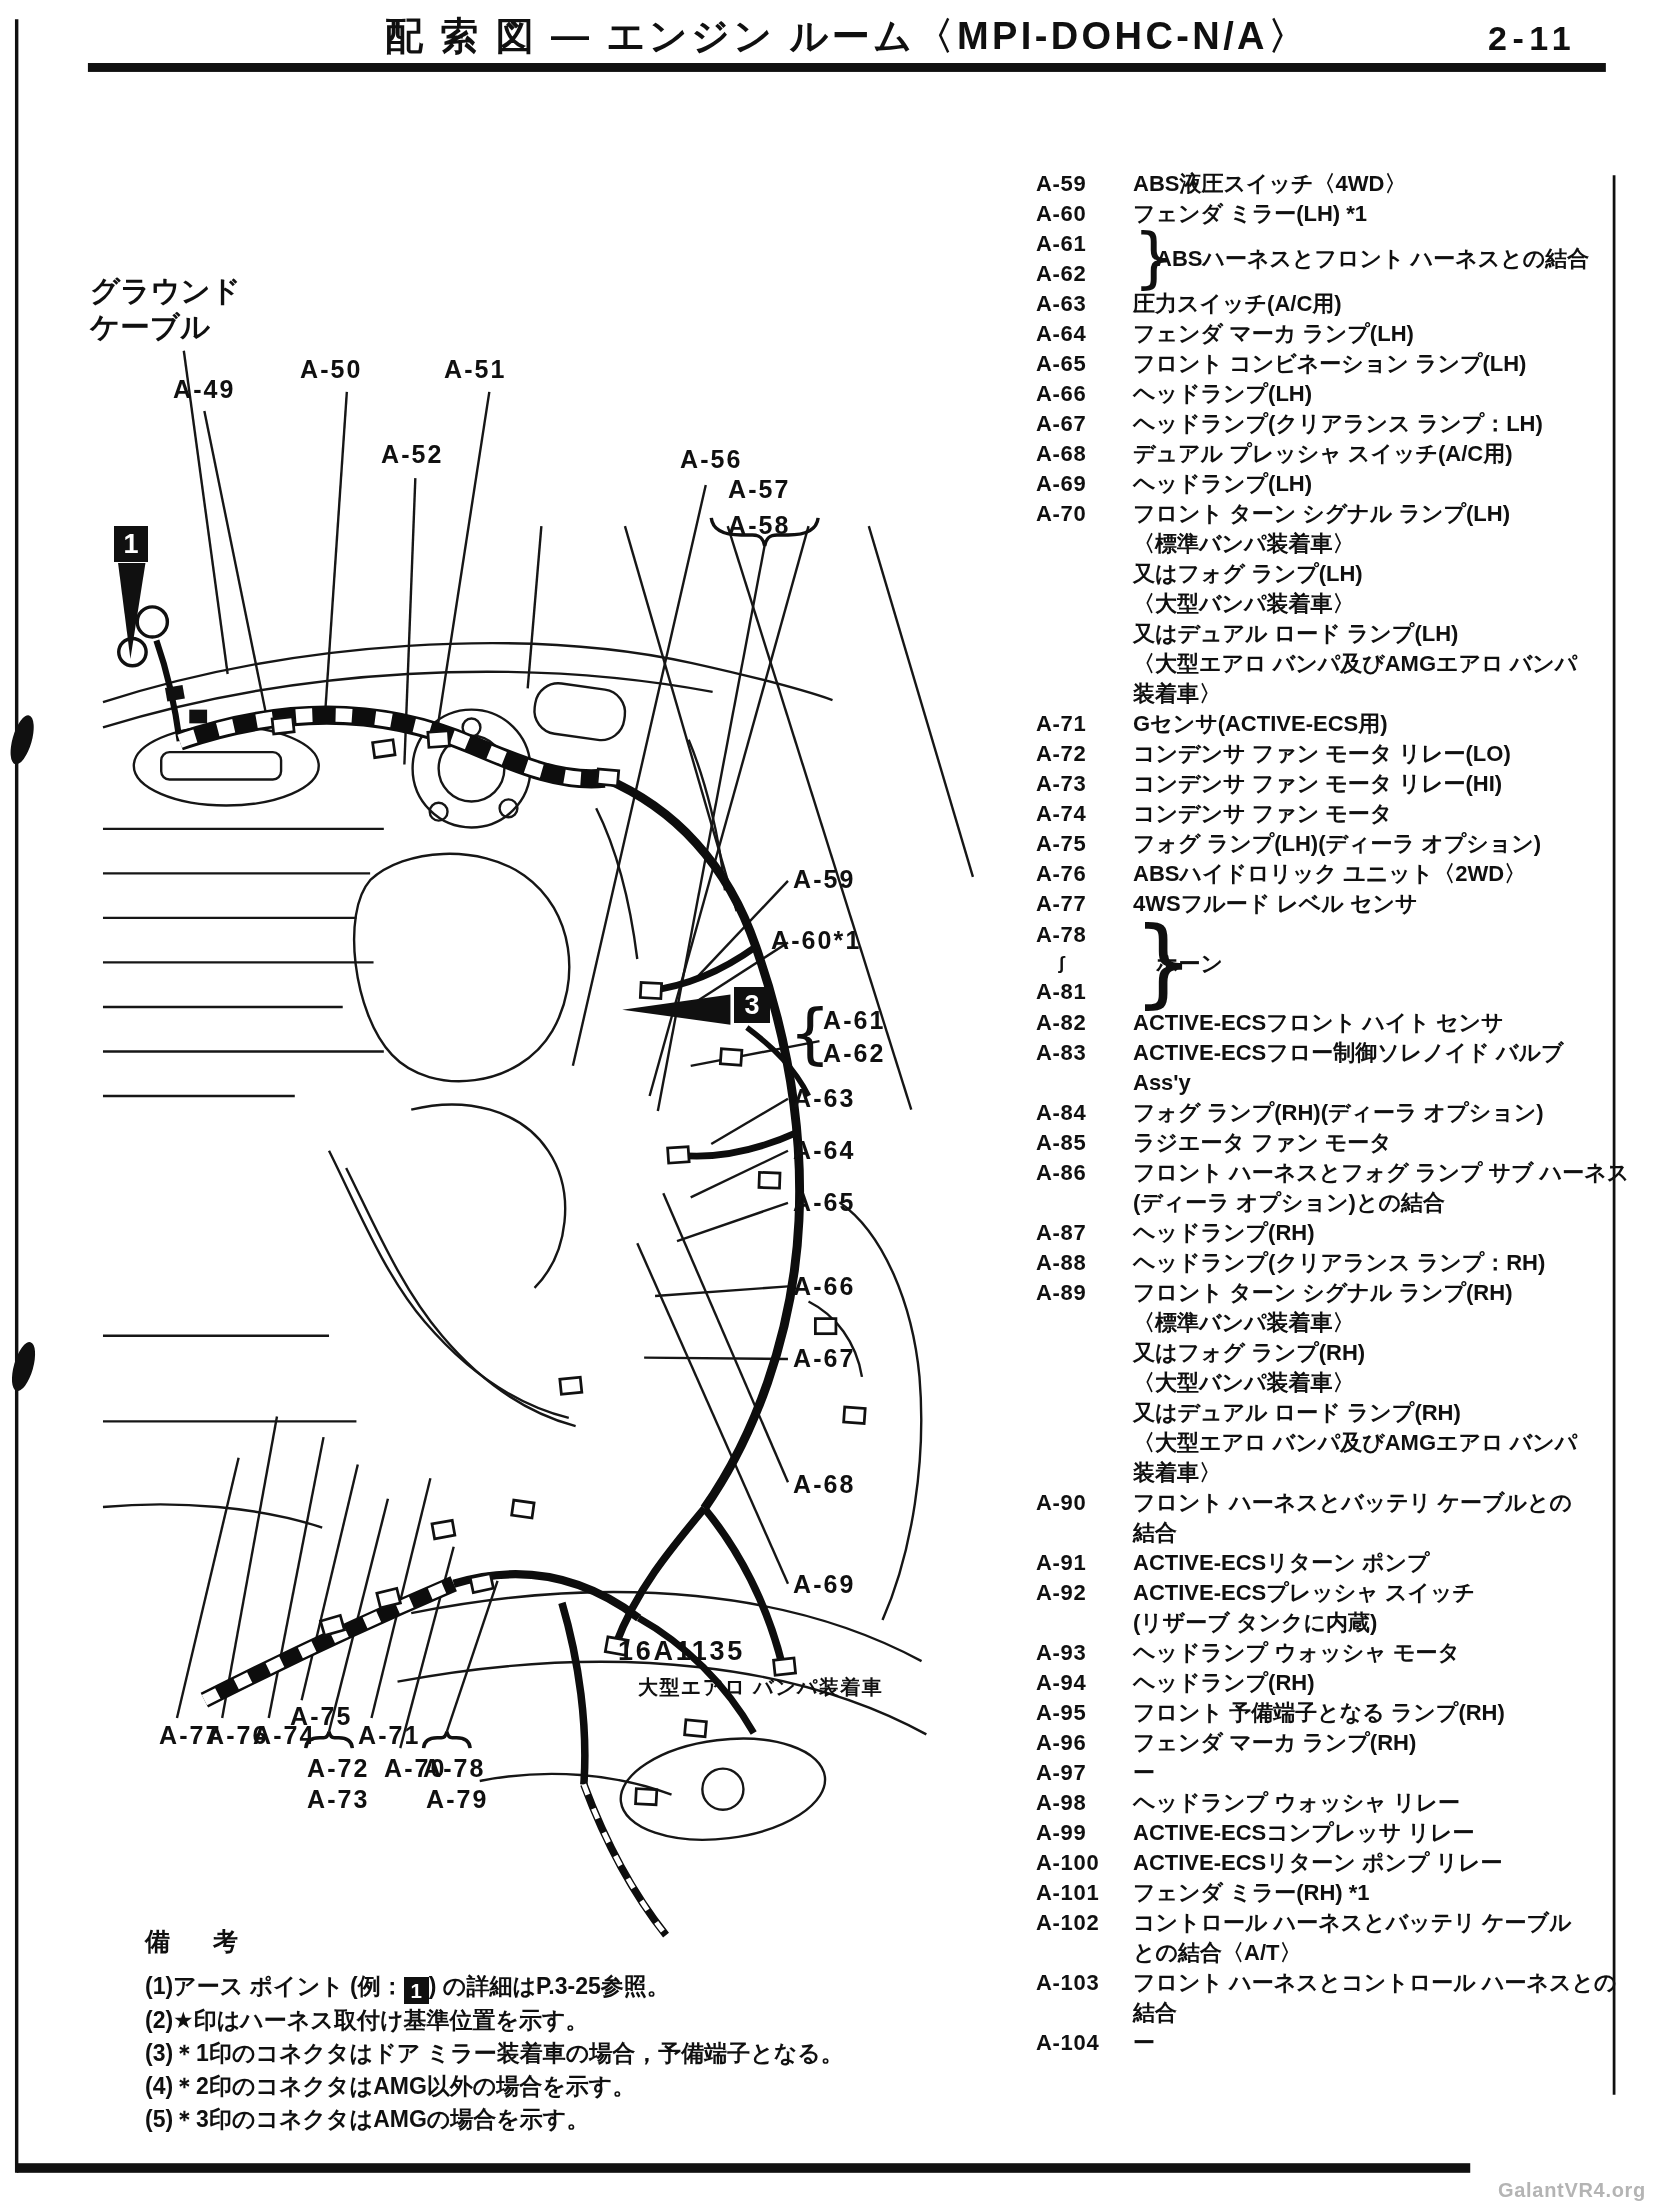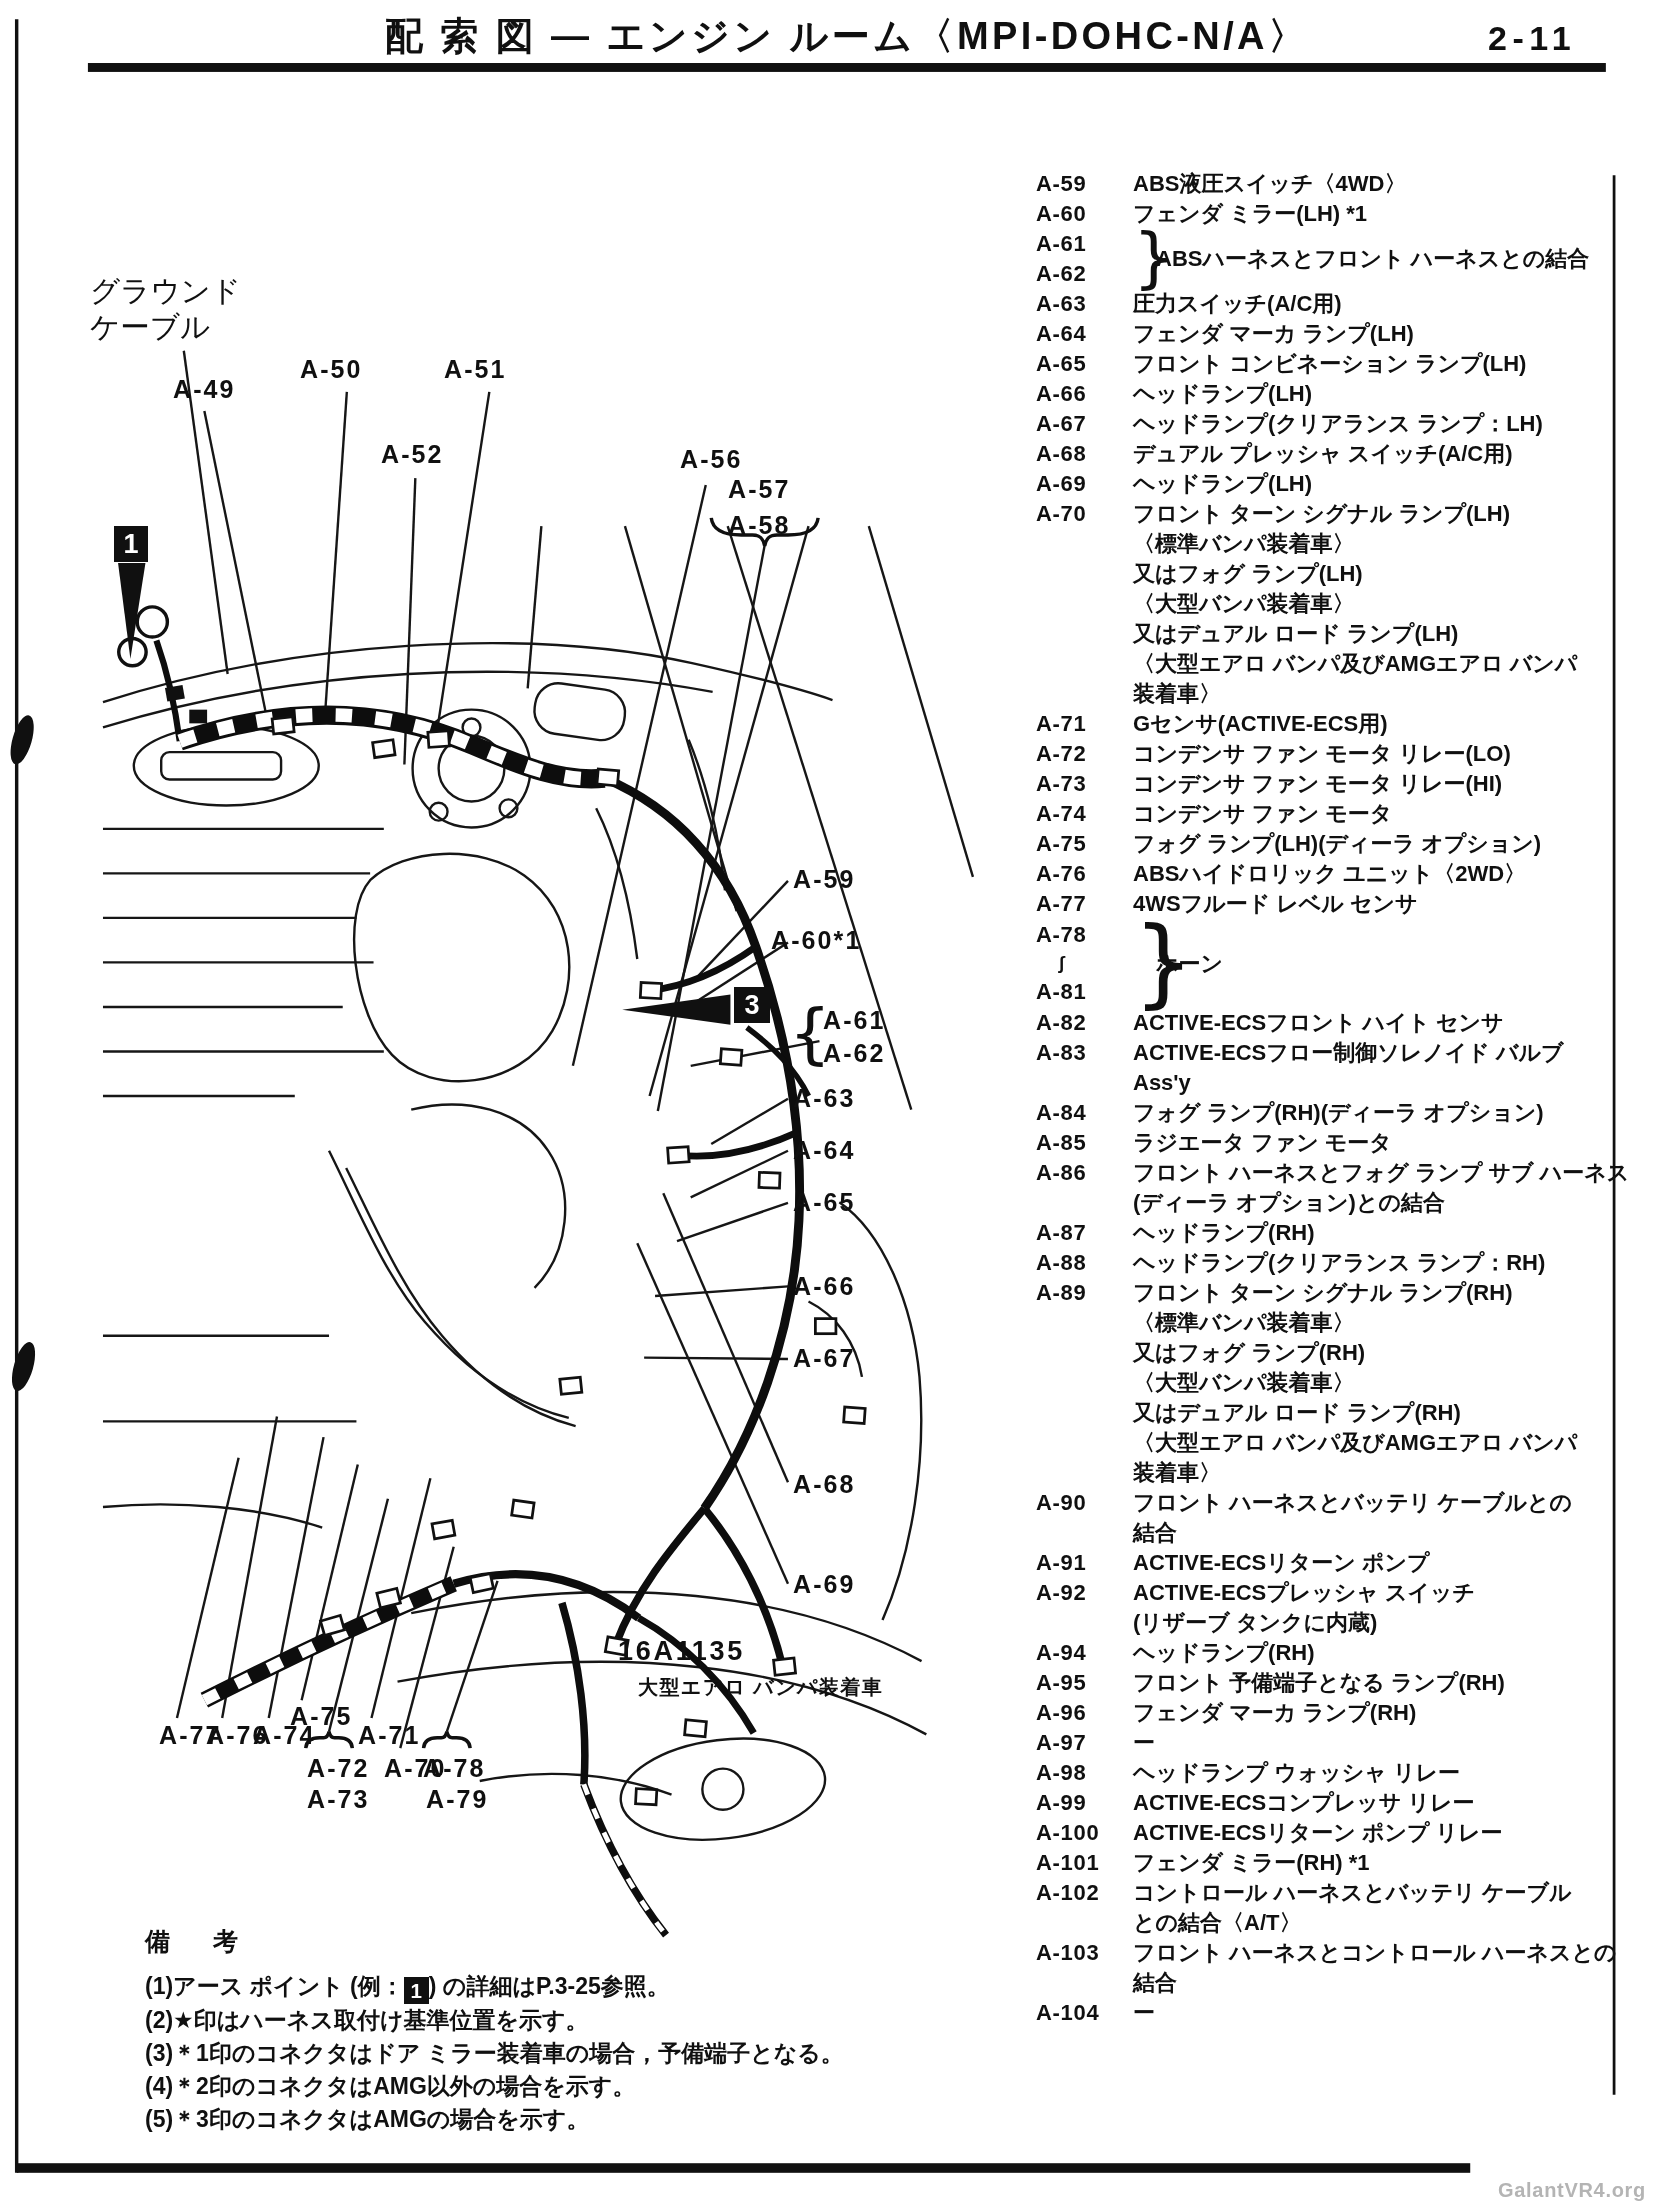--- a/index.html
+++ b/index.html
@@ -9,21 +9,21 @@
   }
   .art{position:absolute;left:0;top:0;width:1665px;height:2205px;}
   .page-title{
     position:absolute;left:385px;top:11px;font-size:38px;font-weight:bold;
     letter-spacing:3.4px;white-space:nowrap;
   }
   .page-num{
     position:absolute;left:1488px;top:19px;font-size:34px;font-weight:bold;letter-spacing:5.5px;
   }
   .ground-label{
-    position:absolute;left:90px;top:273px;font-size:29.5px;font-weight:normal;line-height:36px;white-space:nowrap;
+    position:absolute;left:90px;top:273px;font-size:29.5px;font-weight:bold;line-height:36px;white-space:nowrap;
   }
   .callout{
     position:absolute;font-size:25px;font-weight:bold;letter-spacing:2.1px;white-space:nowrap;
   }
   .dbrace{
     position:absolute;font-size:66px;font-weight:normal;line-height:69px;font-family:"DejaVu Sans",sans-serif;
   }
   .marker{
     position:absolute;background:#101010;color:#ffffff;text-align:center;font-weight:bold;
   }
@@ -447,20 +447,26 @@
         </div>
       </div>
       <div class="legend-entry">
         <div class="code">A-92</div>
         <div class="desc">
           <div class="desc-line">ACTIVE-ECSプレッシャ スイッチ</div>
           <div class="desc-line">(リザーブ タンクに内蔵)</div>
         </div>
       </div>
       <div class="legend-entry">
+        <div class="code">A-93</div>
+        <div class="desc">
+          <div class="desc-line">ヘッドランプ ウォッシャ モータ</div>
+        </div>
+      </div>
+      <div class="legend-entry">
         <div class="code">A-94</div>
         <div class="desc">
           <div class="desc-line">ヘッドランプ(RH)</div>
         </div>
       </div>
       <div class="legend-entry">
         <div class="code">A-95</div>
         <div class="desc">
           <div class="desc-line">フロント 予備端子となる ランプ(RH)</div>
         </div>

